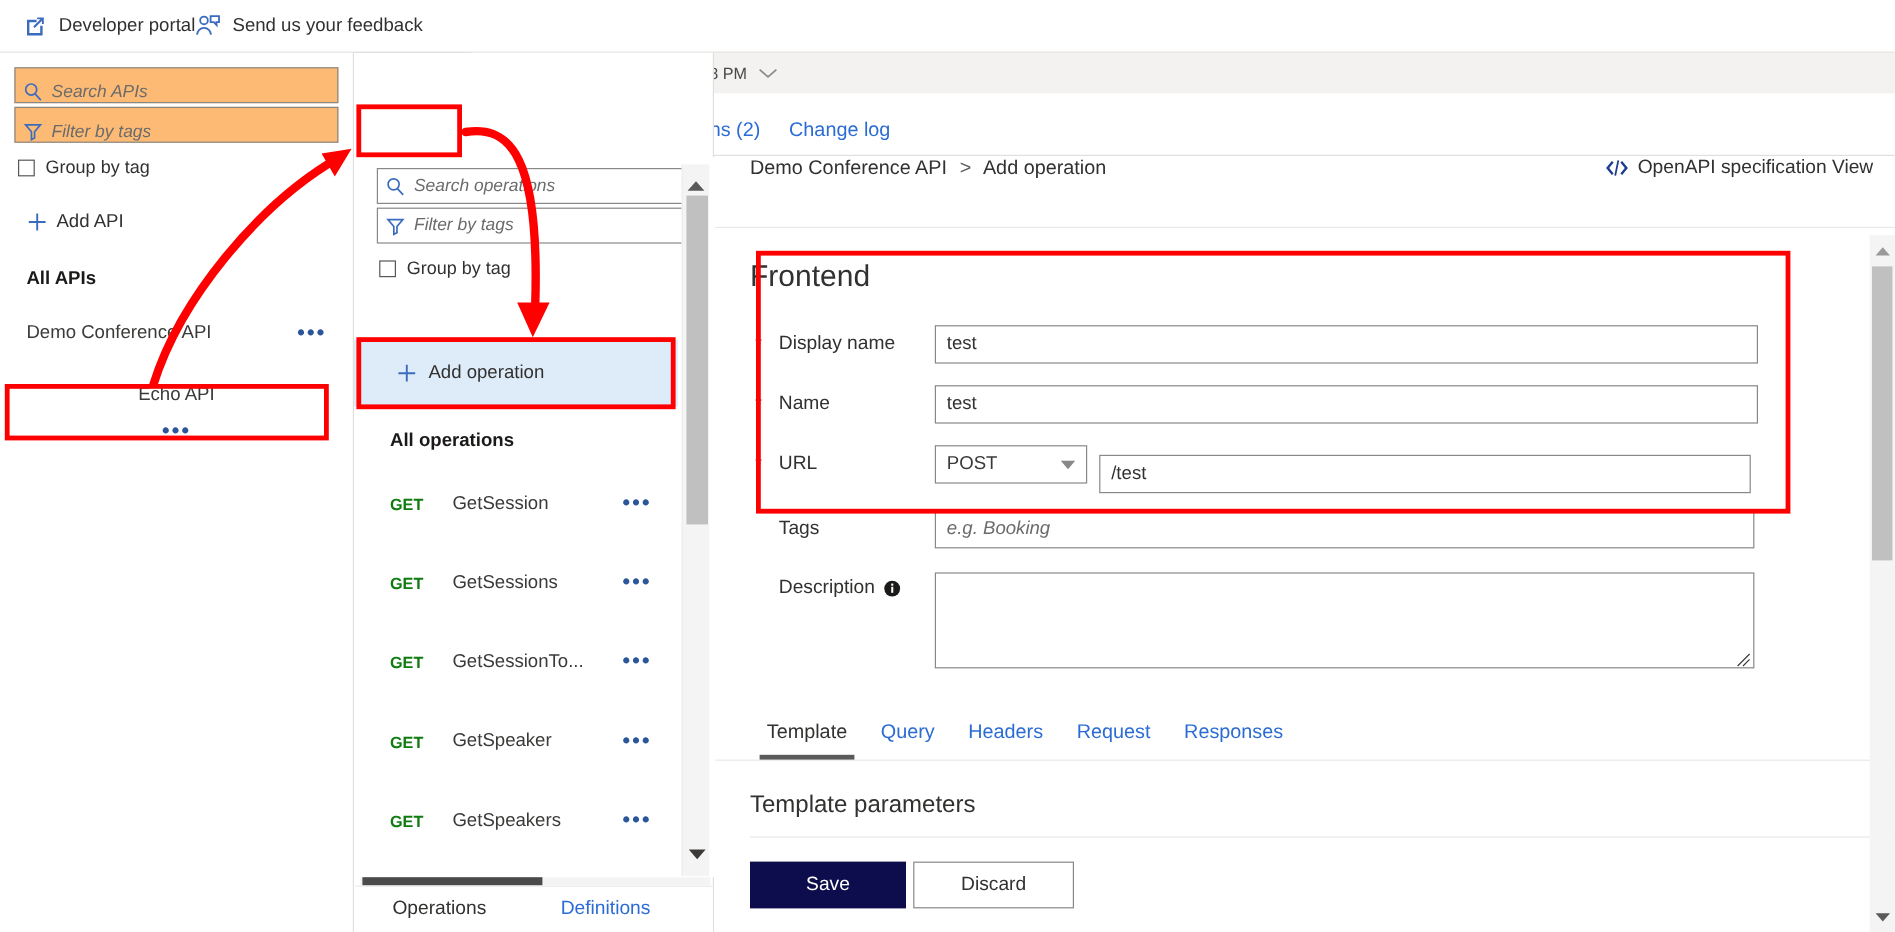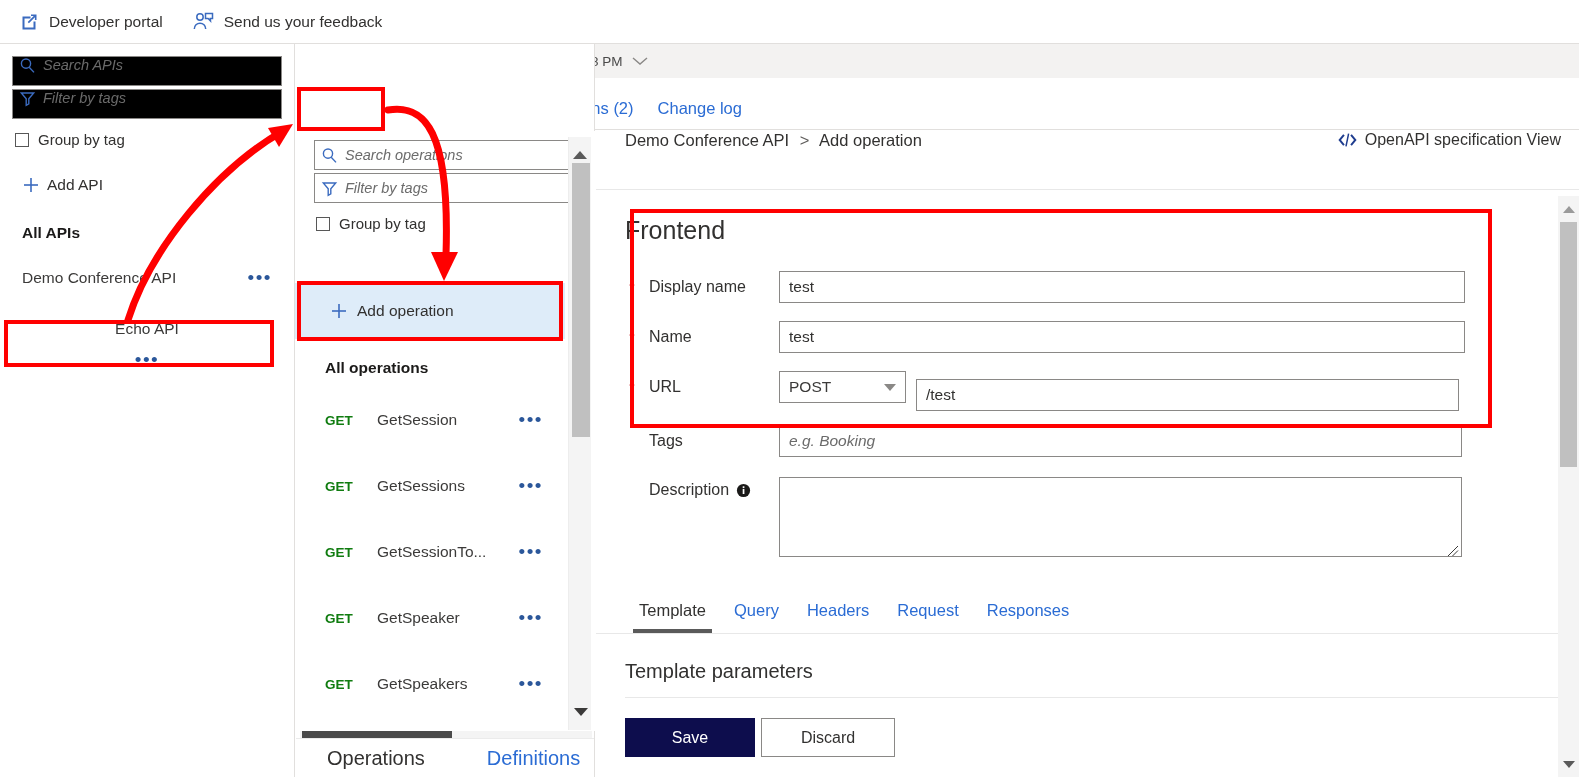--- a/index.html
+++ b/index.html
@@ -12,35 +12,35 @@
     overflow:hidden;
     position:relative;
     -webkit-font-smoothing:antialiased;
   }
   .root { position:relative; width:1579px; height:777px; }
 
   
   .topbar {
     position:absolute; left:0; top:0; width:1579px; height:44px;
     background:#fff; border-bottom:1px solid #e1dfdd;
-    display:flex; align-items:center; padding-left:20px; gap:30px;
+    display:flex; align-items:center; padding-left:20px; 
   }
   .topbar-item { display:flex; align-items:center; gap:10px; cursor:pointer; }
   .topbar-item .lbl { font-size:15.5px; color:#323130; }
   .ic { display:inline-flex; align-items:center; justify-content:center; }
 
   
   .left-panel {
     position:absolute; left:0; top:44px; width:295px; height:733px;
     background:#fff; border-right:1px solid #e1dfdd;
   }
   .search-box {
     margin:12px 12px 0 12px; height:30px;
-    border:1px solid #8a8886; background:#000000;
-    display:flex; align-items:flex-start; padding:0 6px; gap:7px;
+    border:1px solid #8a8886; background:#fdba74;
+    display:flex; align-items:flex-end; padding:0 6px; gap:7px;
   }
   .search-box .ph { font-size:14.5px; color:#6b6b6b; font-style:italic; }
   .checkrow { display:flex; align-items:center; gap:9px; margin:12px 0 0 15px; }
   .cbox { width:14px; height:14px; border:1px solid #575757; background:#fff; }
   .checkrow .lbl { font-size:15px; color:#323130; }
   .addapi { display:flex; align-items:center; gap:7px; margin:28px 0 0 22px; cursor:pointer; }
   .addapi .lbl { font-size:15.5px; color:#323130; }
   .allapis { font-size:15.5px; font-weight:bold; color:#1b1a19; margin:30px 0 0 22px; }
   .api-row {
     position:relative; height:44px; display:flex; align-items:center;
@@ -100,21 +100,21 @@
   .tri.up { border-left:7px solid transparent; border-right:7px solid transparent; border-bottom:8px solid #5a5a5a; }
   .tri.down { border-left:7px solid transparent; border-right:7px solid transparent; border-top:8px solid #3b3a39; }
 
   .hscroll { position:absolute; left:300px; top:731px; width:292px; height:7px; background:#f4f4f4; }
   .hscroll .thumb { position:absolute; left:2px; top:0; width:150px; height:7px; background:#4a4a4a; }
 
   .bottom-tabs {
     position:absolute; left:296px; top:738px; width:298px; height:39px;
     background:#fff; display:flex; align-items:center; border-top:1px solid #ebebeb;
   }
-  .bottom-tabs .bt { font-size:20px; cursor:pointer; }
+  .bottom-tabs .bt { font-size:16px; cursor:pointer; }
   .bt1 { margin-left:31px; color:#323130; }
   .bt2 { margin-left:62px; color:#2b6cd4; }
 
   
   .main { position:absolute; left:596px; top:131px; width:983px; height:646px; background:#fff; }
   .crumbbar { position:relative; height:59px; display:flex; align-items:flex-start; justify-content:space-between; padding:0 18px 0 29px; border-bottom:1px solid #e8e8e8;}
   .crumb { font-size:16.5px; color:#323130; }
   .crumb .sep { color:#605e5c; margin:0 6px; }
   .openapi { display:flex; align-items:center; gap:7px; font-size:16px; color:#323130; cursor:pointer; }
 

